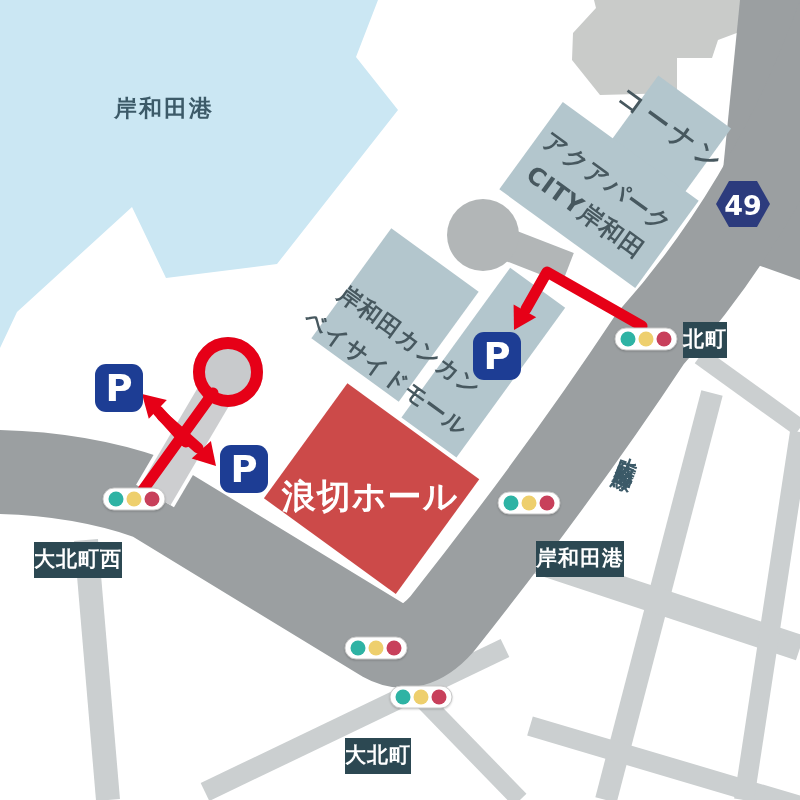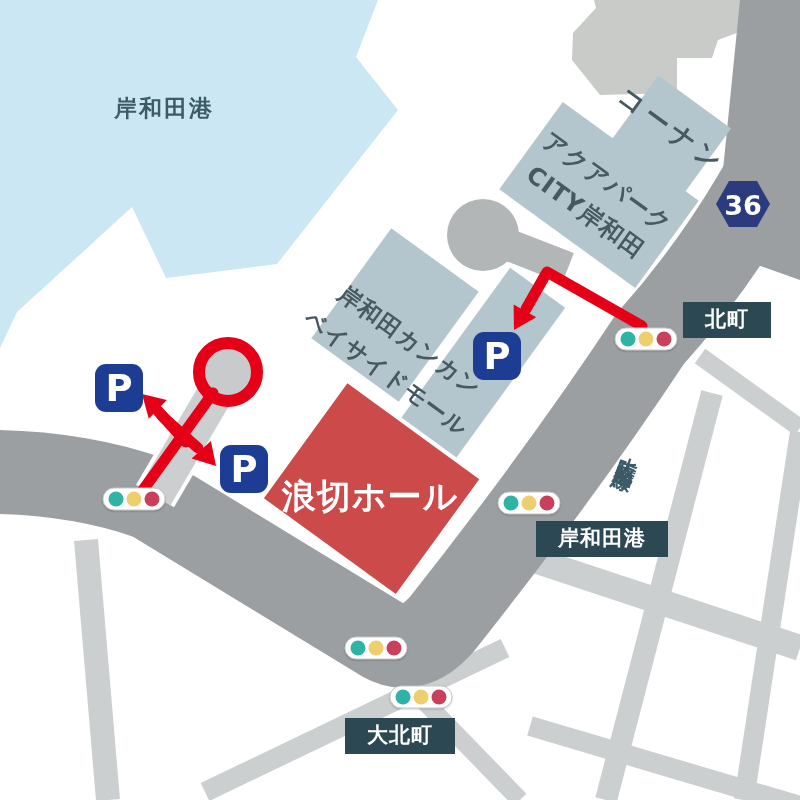--- a/index.html
+++ b/index.html
@@ -33,21 +33,21 @@
     border-radius:11px;color:#ffffff;font-weight:bold;font-size:37px;line-height:1;
     display:flex;align-items:center;justify-content:center;transform:translate(-50%,-50%);}
   .signal{position:absolute;display:flex;align-items:center;gap:3px;background:#ffffff;
     border:1px solid var(--pill-border);border-radius:14px;padding:3px 5px;
     transform:translate(-50%,-50%);box-shadow:0 1px 2px rgba(0,0,0,.18);}
   .signal .dot{width:15px;height:15px;border-radius:50%;}
   .dot.teal{background:var(--signal-teal);}
   .dot.yellow{background:var(--signal-yellow);}
   .dot.red{background:var(--signal-red);}
   .ilabel{position:absolute;background:var(--label-bg);color:var(--label-text);
-    font-size:21px;font-weight:bold;padding:3px 22px 5px;letter-spacing:1px;white-space:nowrap;}
+    font-size:21px;font-weight:bold;padding:3px 0 5px;letter-spacing:1px;white-space:nowrap;margin-top:20px;}
 </style>
 </head>
 <body>
 
 <div class="map">
 
   <svg width="800" height="800" viewBox="0 0 800 800">
 
     <polygon points="0,0 378,0 356,57 398,110 277,264 166,278 132,207 17,312 0,348" style="fill:var(--water)"></polygon>
 
@@ -109,21 +109,21 @@
 
     <div class="bldg-label mall" style="left:398px;top:357px">
       <div>岸和田カンカン</div>
       <div>ベイサイドモール</div>
     </div>
 
     <div class="hall-label" style="left:370px;top:497px">浪切ホール</div>
 
     <div class="road-name" style="left:634px;top:452px">大阪府臨海線</div>
 
-    <div class="badge-num" style="left:743px;top:205px">36</div>
+    <div class="badge-num" style="left:743px;top:205px">49</div>
 
     <div class="pmark" style="left:119px;top:388px">P</div>
     <div class="pmark" style="left:244px;top:469px">P</div>
     <div class="pmark" style="left:497px;top:356px">P</div>
 
     <div class="signal" style="left:646px;top:339px">
       <span class="dot teal"></span>
       <span class="dot yellow"></span>
       <span class="dot red"></span>
     </div>
@@ -143,16 +143,17 @@
       <span class="dot red"></span>
     </div>
     <div class="signal" style="left:421px;top:697px">
       <span class="dot teal"></span>
       <span class="dot yellow"></span>
       <span class="dot red"></span>
     </div>
 
     <div class="ilabel" style="left:683px;top:302px">北町</div>
     <div class="ilabel" style="left:536px;top:521px">岸和田港</div>
+    <div class="ilabel" style="left:34px;top:522px">大北町西</div>
     <div class="ilabel" style="left:345px;top:718px">大北町</div>
 
   </div>
 </div>
 
 </body></html>

